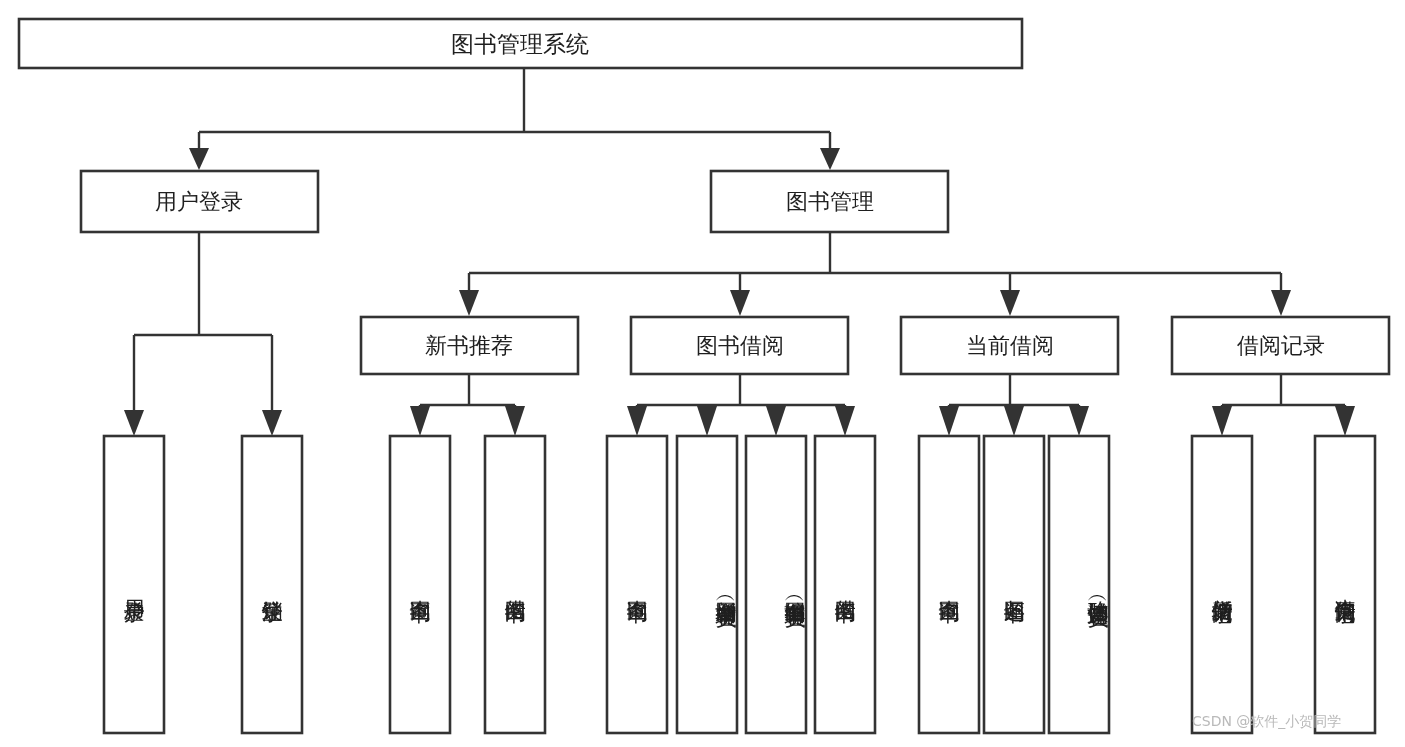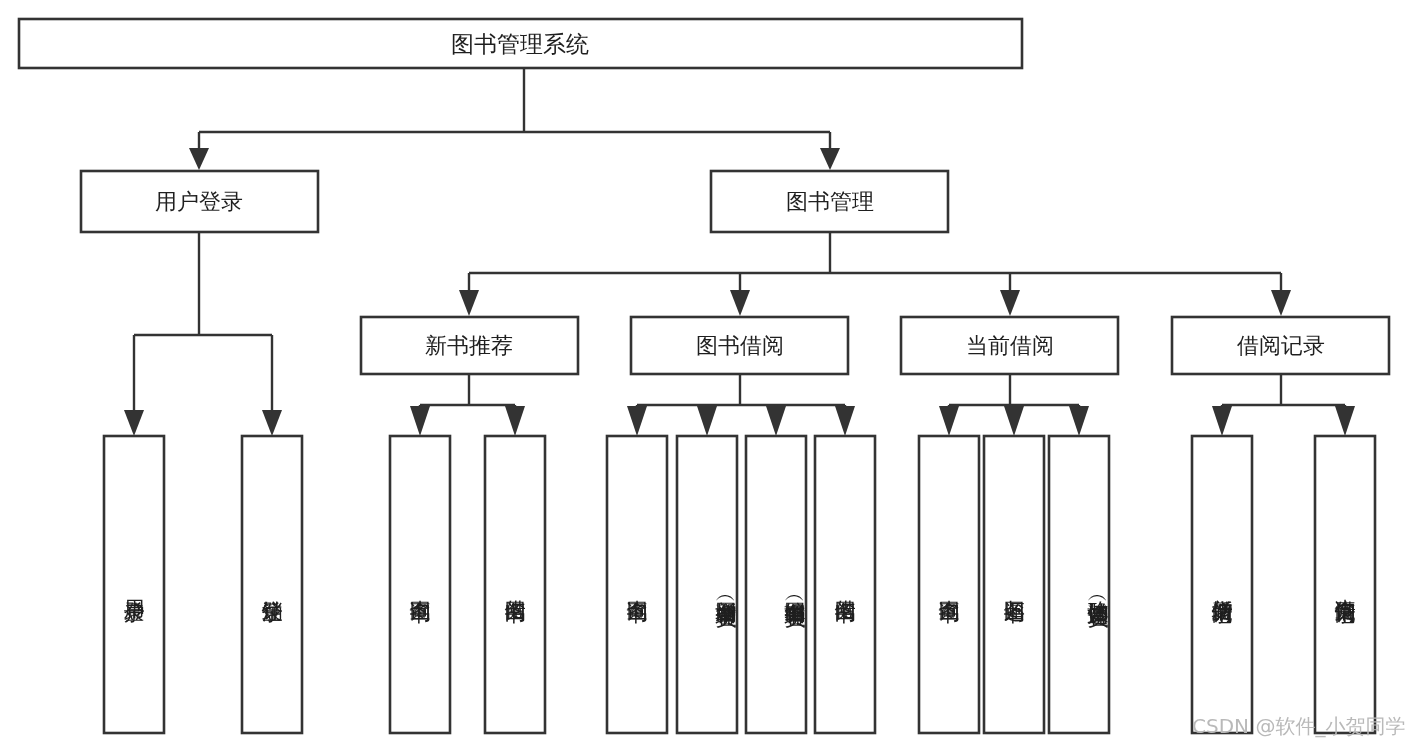--- a/index.html
+++ b/index.html
@@ -75,21 +75,21 @@
     user-select: none;
   }
   .leaf-label.centered {
     align-items: center;
   }
   .watermark {
     position: absolute;
     left: 1192px;
     top: 713px;
     font-family: "DejaVu Sans", "Liberation Sans", sans-serif;
-    font-size: 20px;
+    font-size: 14px;
     color: #b9b9b9;
     white-space: nowrap;
     user-select: none;
   }
 </style>
 </head>
 <body>
 
 <div id="diagram-root">
 

